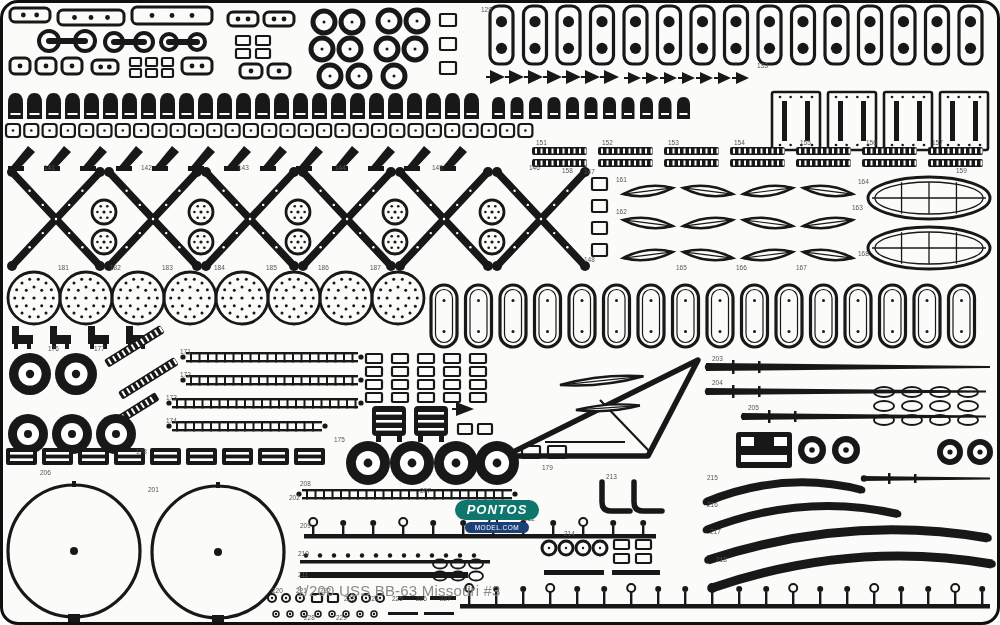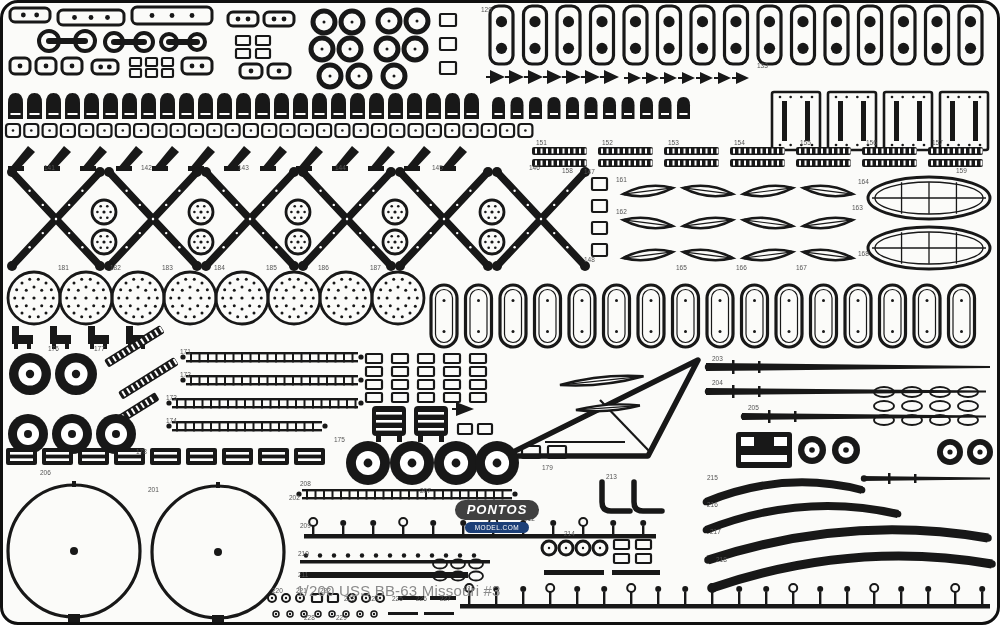--- a/index.html
+++ b/index.html
@@ -1828,17 +1828,17 @@
           <text x="344" y="601" font-size="6.5" font-family="Liberation Sans, sans-serif" fill="#555555">223</text>
           <text x="368" y="601" font-size="6.5" font-family="Liberation Sans, sans-serif" fill="#555555">224</text>
           <text x="392" y="601" font-size="6.5" font-family="Liberation Sans, sans-serif" fill="#555555">225</text>
           <text x="416" y="601" font-size="6.5" font-family="Liberation Sans, sans-serif" fill="#555555">226</text>
           <text x="440" y="601" font-size="6.5" font-family="Liberation Sans, sans-serif" fill="#555555">227</text>
           <text x="304" y="620" font-size="6.5" font-family="Liberation Sans, sans-serif" fill="#555555">228</text>
           <text x="336" y="620" font-size="6.5" font-family="Liberation Sans, sans-serif" fill="#555555">229</text>
         </svg></div>
     <div class="scale-title" style="color: rgb(138, 138, 138);">1/200 USS BB-63 Missouri #3</div>
     <div class="logo">
-      <div class="logo-main" style="background: #404040; color: rgb(255, 255, 255);">PONTOS</div>
+      <div class="logo-main" style="background: #0f766e; color: rgb(255, 255, 255);">PONTOS</div>
       <div class="logo-sub" style="background: rgb(28, 63, 119); color: rgb(255, 255, 255);">MODEL.COM</div>
     </div>
   </div>
 </div>
 
 </body></html>

